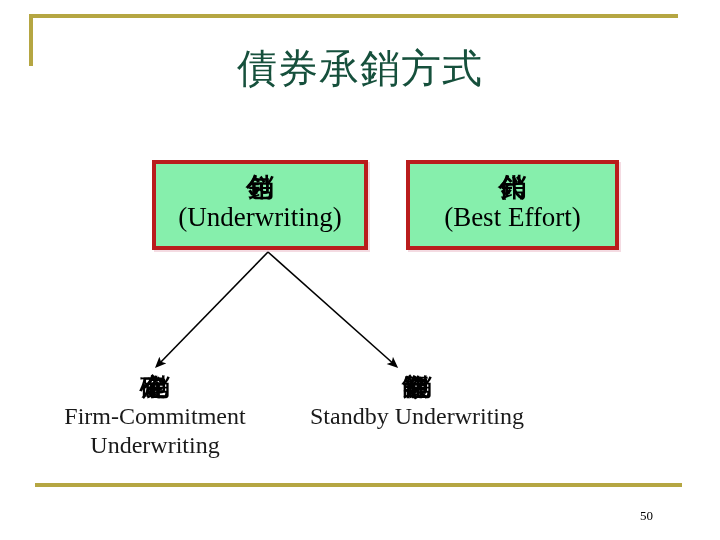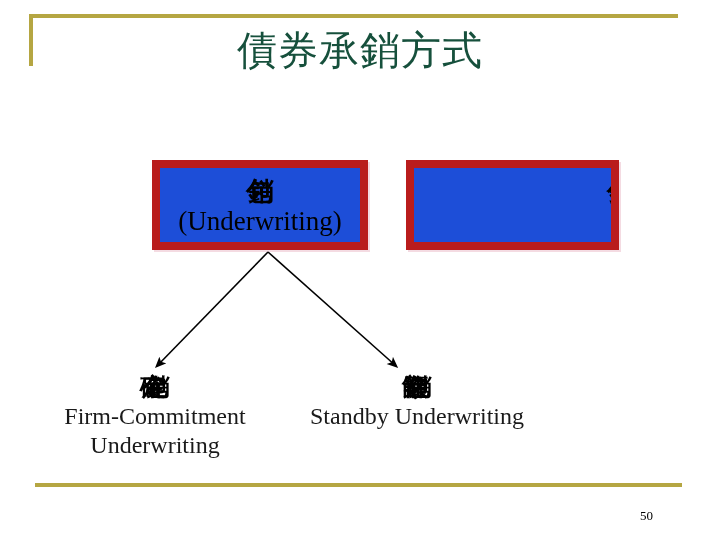--- a/index.html
+++ b/index.html
@@ -43,43 +43,43 @@
     top: 483px;
     width: 647px;
     height: 4px;
     background: #b5a642;
   }
 
   
   .slide-title {
     position: absolute;
     left: 0;
-    top: 24px;
+    top: 42px;
     width: 720px;
     text-align: center;
     font-family: "DejaVu Serif", "Liberation Serif", serif;
     font-size: 40px;
     line-height: 52px;
     color: #16503c;
     letter-spacing: 1px;
     white-space: nowrap;
   }
 
   
   .node-box {
     position: absolute;
     box-sizing: border-box;
-    border: 8px solid #b91c1c;
-    background: #1d4ed8;
+    border: 4px solid #b91c1c;
+    background: #86efac;
     box-shadow: 2px 2px 0 #f4dbe2;
     text-align: center;
     overflow: hidden;
   }
   .node-box.left  { left: 152px; top: 160px; width: 216px; height: 90px; }
-  .node-box.right { left: 406px; top: 160px; width: 213px; height: 90px; text-align: right; }
+  .node-box.right { left: 406px; top: 160px; width: 213px; height: 90px; }
 
   .cjk-blob {
     display: block;
     font-family: "DejaVu Sans", sans-serif;
     font-size: 26px;
     line-height: 26px;
     font-weight: 700;
     color: #000000;
     letter-spacing: -24px;
     text-indent: -24px;
@@ -153,20 +153,21 @@
 
   <div class="slide-title">債券承銷方式</div>
 
   <div class="node-box left">
     <span class="cjk-blob">包銷</span>
     <span class="latin">(Underwriting)</span>
   </div>
 
   <div class="node-box right">
     <span class="cjk-blob">代銷</span>
+    <span class="latin">(Best Effort)</span>
   </div>
 
   <svg class="connector-svg" viewBox="0 0 720 540">
     <defs>
       <marker id="arrowhead" markerWidth="7" markerHeight="7" refX="5.2" refY="3" orient="auto">
         <path d="M0,0 L7,3 L0,6 L1.6,3 z" fill="#000000"></path>
       </marker>
     </defs>
     <line x1="268" y1="252" x2="157" y2="366" stroke="#000000" stroke-width="1.6" marker-end="url(#arrowhead)"></line>
     <line x1="268" y1="252" x2="396" y2="366" stroke="#000000" stroke-width="1.6" marker-end="url(#arrowhead)"></line>

